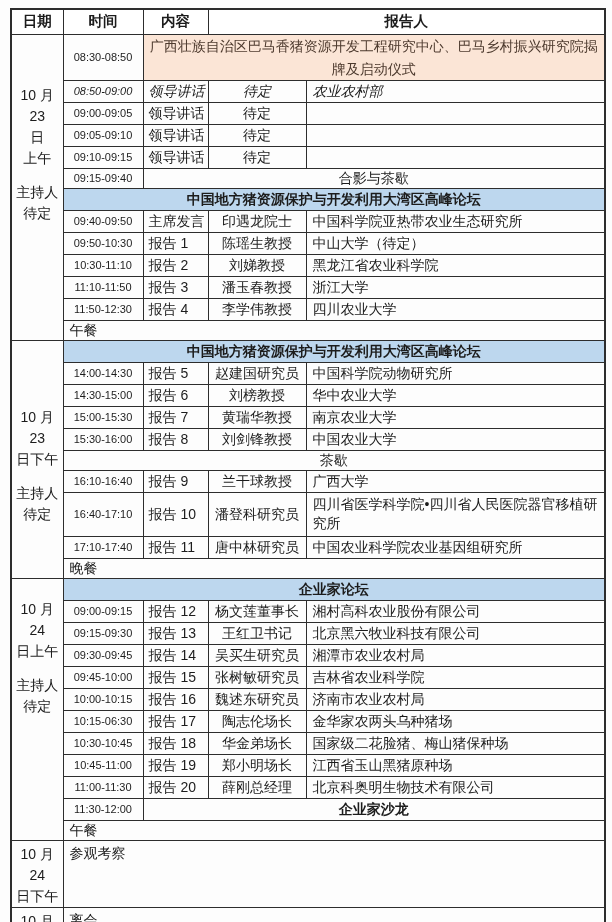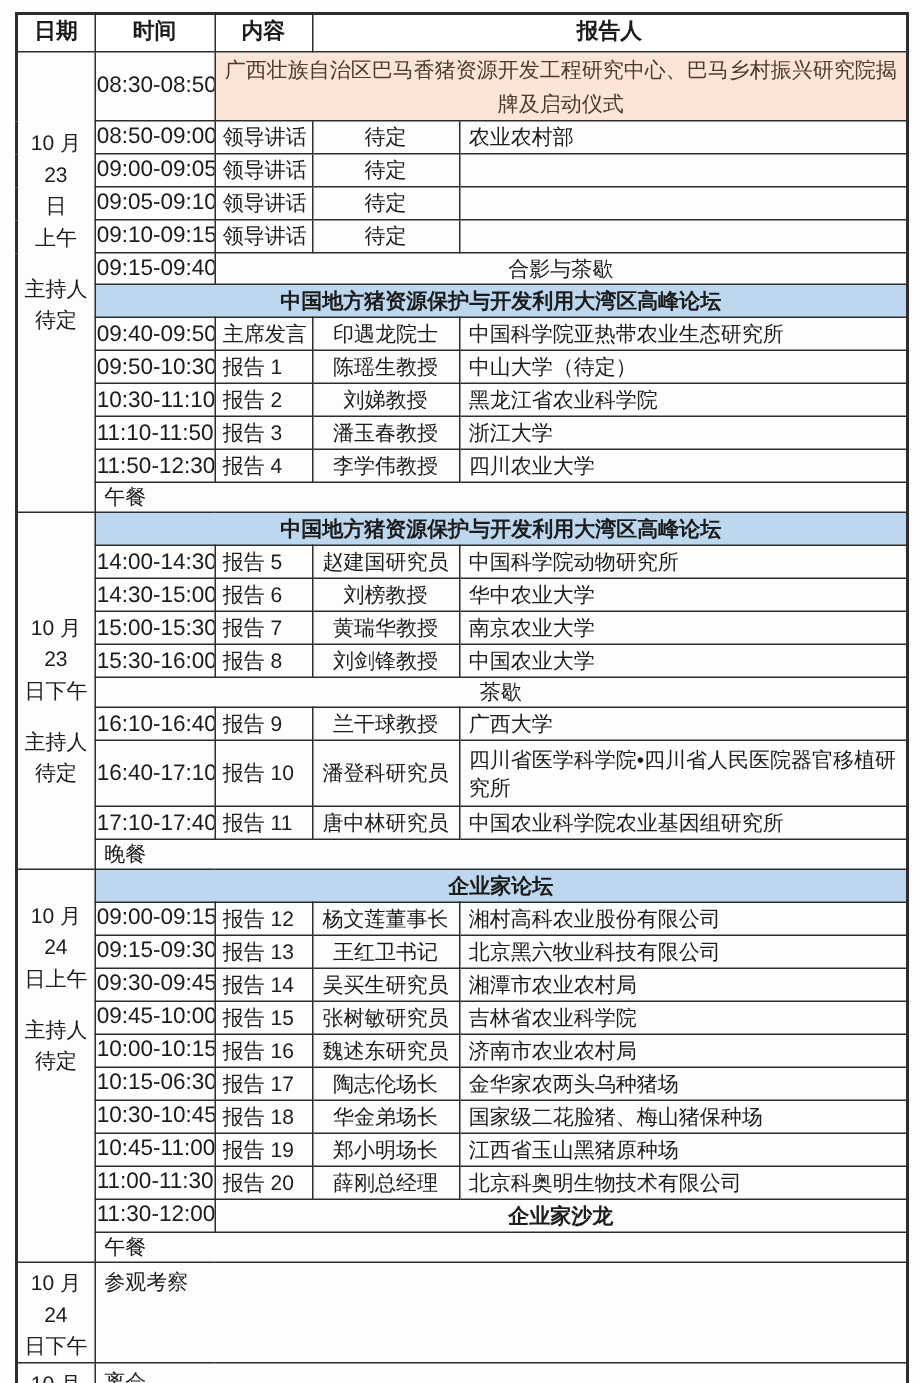--- a/index.html
+++ b/index.html
@@ -17,21 +17,21 @@
     border:1px solid #2d2d2d;
     font-size:14px; color:#1c1c1c;
     padding:0 3px; overflow:hidden;
     vertical-align:middle;
     line-height:1.35;
   }
   .schedule th {
     font-weight:bold; font-size:14.5px; text-align:center; height:24px;
     background:#ffffff;
   }
-  td.time   { text-align:center; white-space:nowrap; font-size:15px; padding:0 1px; }
+  td.time   { text-align:center; white-space:nowrap; font-size:11px; padding:0 1px; }
   td.content{ text-align:left; padding-left:5px; }
   td.speaker{ text-align:center; }
   td.affil  { text-align:left; padding-left:6px; }
   td.hl     { background:#FBE5D6; color:#4d3a2e; text-align:center; line-height:1.6; }
   td.sh     { background:#BDD7EE; font-weight:bold; text-align:center; }
   td.tm     { text-align:center; }
   td.tm.bold{ font-weight:bold; }
   td.fm.left   { text-align:left; padding-left:6px; }
   td.fm.center { text-align:center; }
   td.vtop      { vertical-align:top; padding-top:3px; }
@@ -71,21 +71,21 @@
             <div>10 月 23</div>
             <div>日</div>
             <div>上午</div>
             <div class="gap"></div>
             <div>主持人</div>
             <div>待定</div>
           </td>
           <td class="time">08:30-08:50</td>
           <td class="hl" colspan="3">广西壮族自治区巴马香猪资源开发工程研究中心、巴马乡村振兴研究院揭牌及启动仪式</td>
         </tr>
-        <tr style="height: 22px;">
+        <tr style="height: 22px; font-style: italic;">
           <td class="time">08:50-09:00</td>
           <td class="content">领导讲话</td>
           <td class="speaker">待定</td>
           <td class="affil">农业农村部</td>
         </tr>
         <tr style="height: 22px;">
           <td class="time">09:00-09:05</td>
           <td class="content">领导讲话</td>
           <td class="speaker">待定</td>
           <td class="affil"></td>

